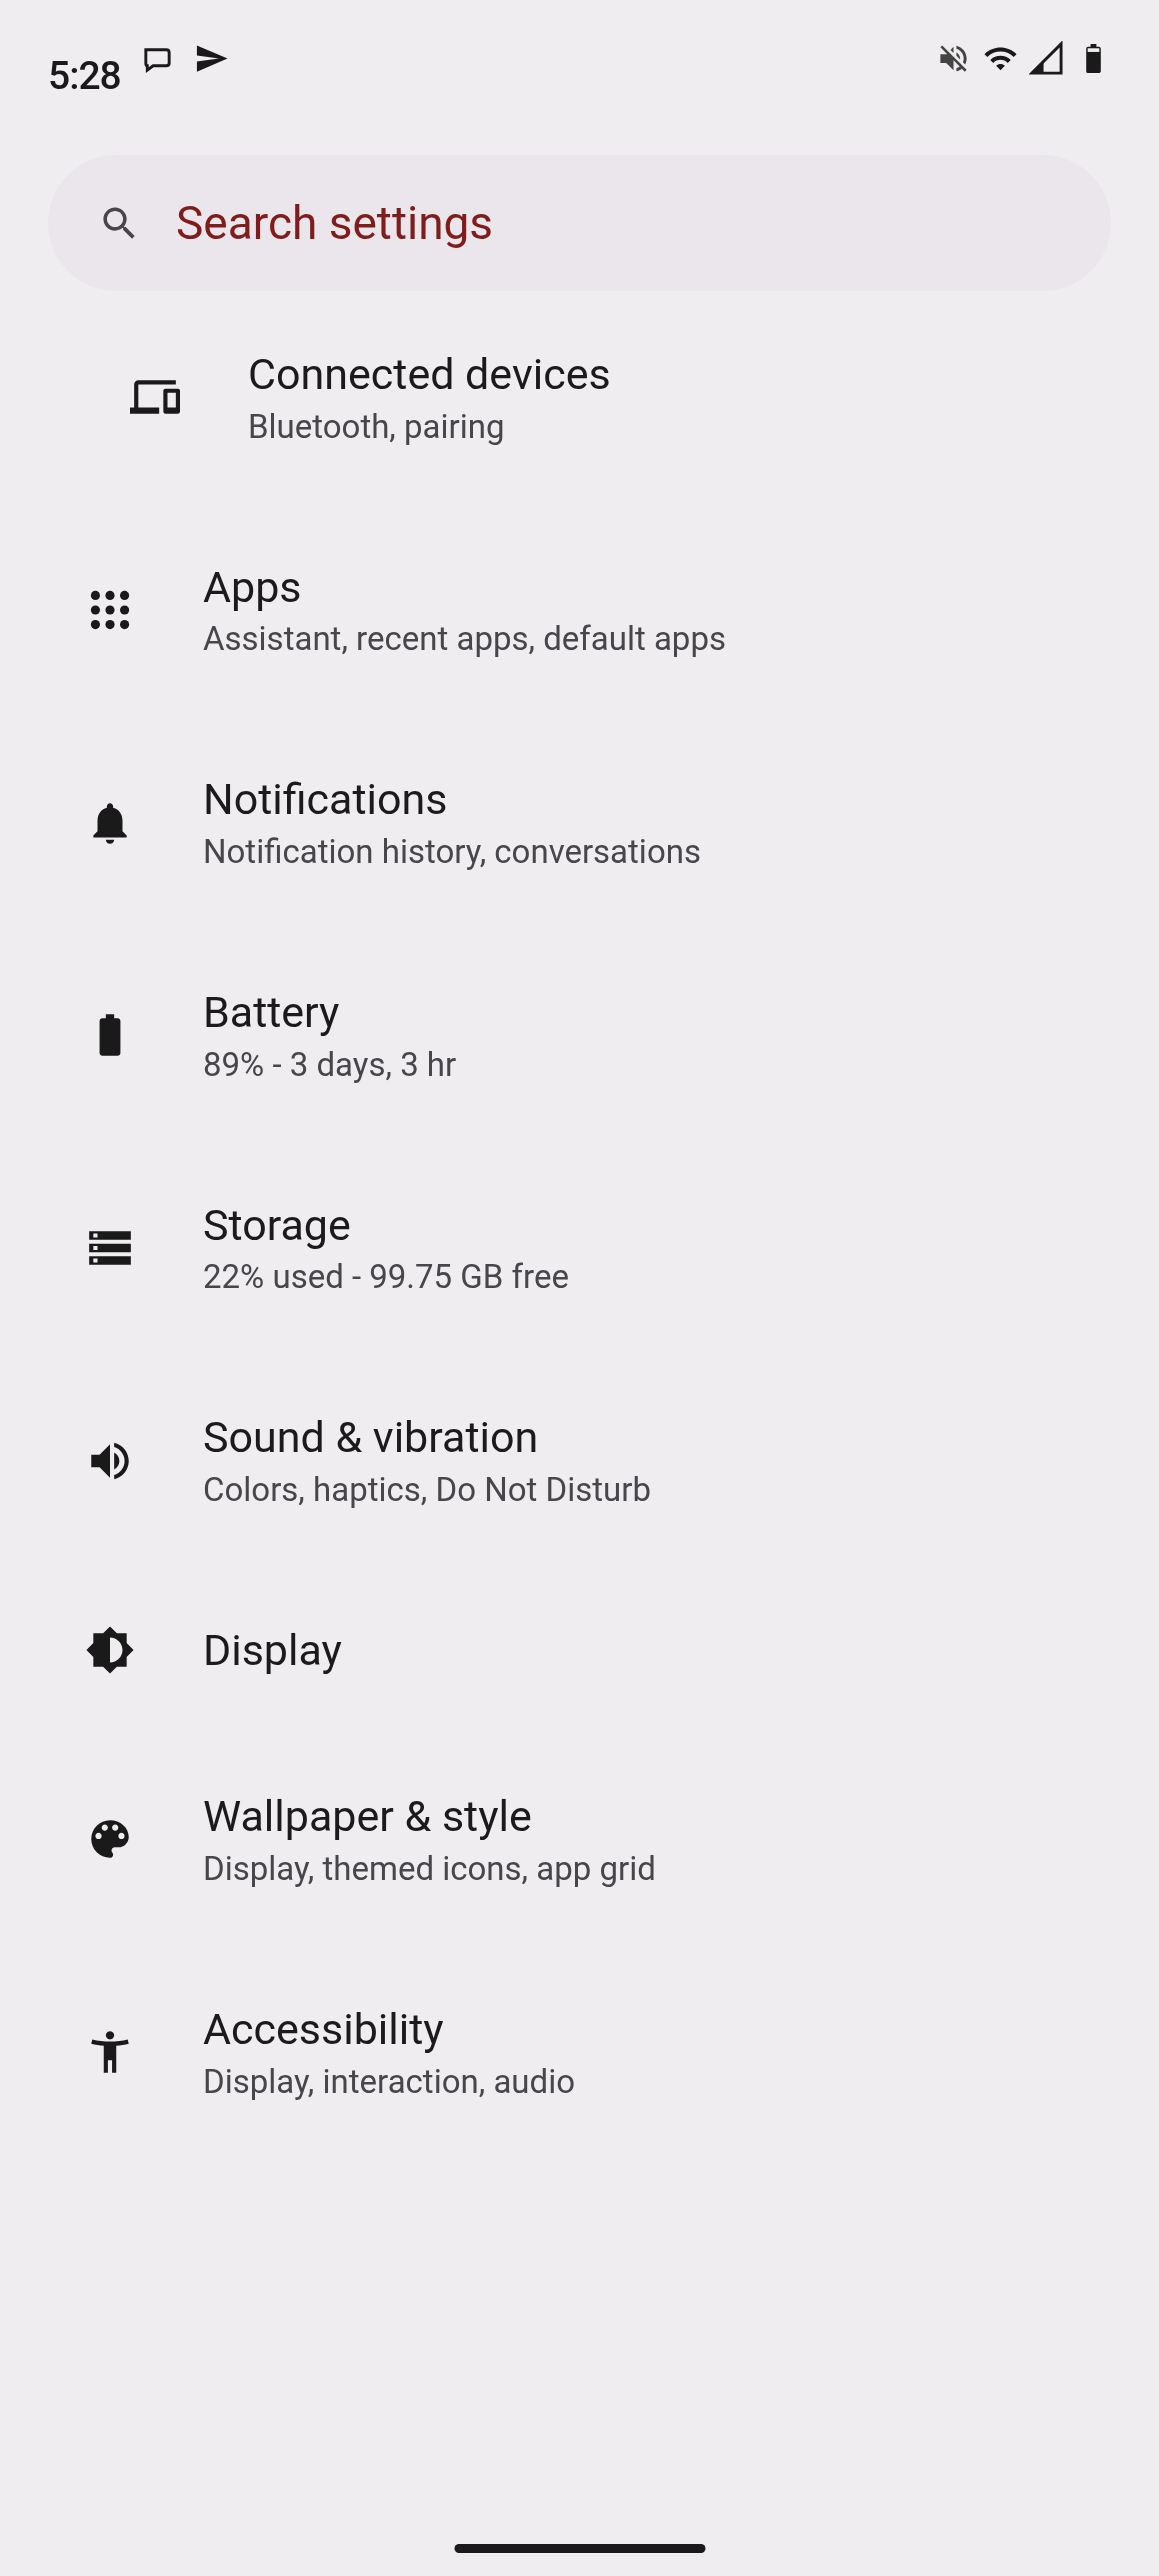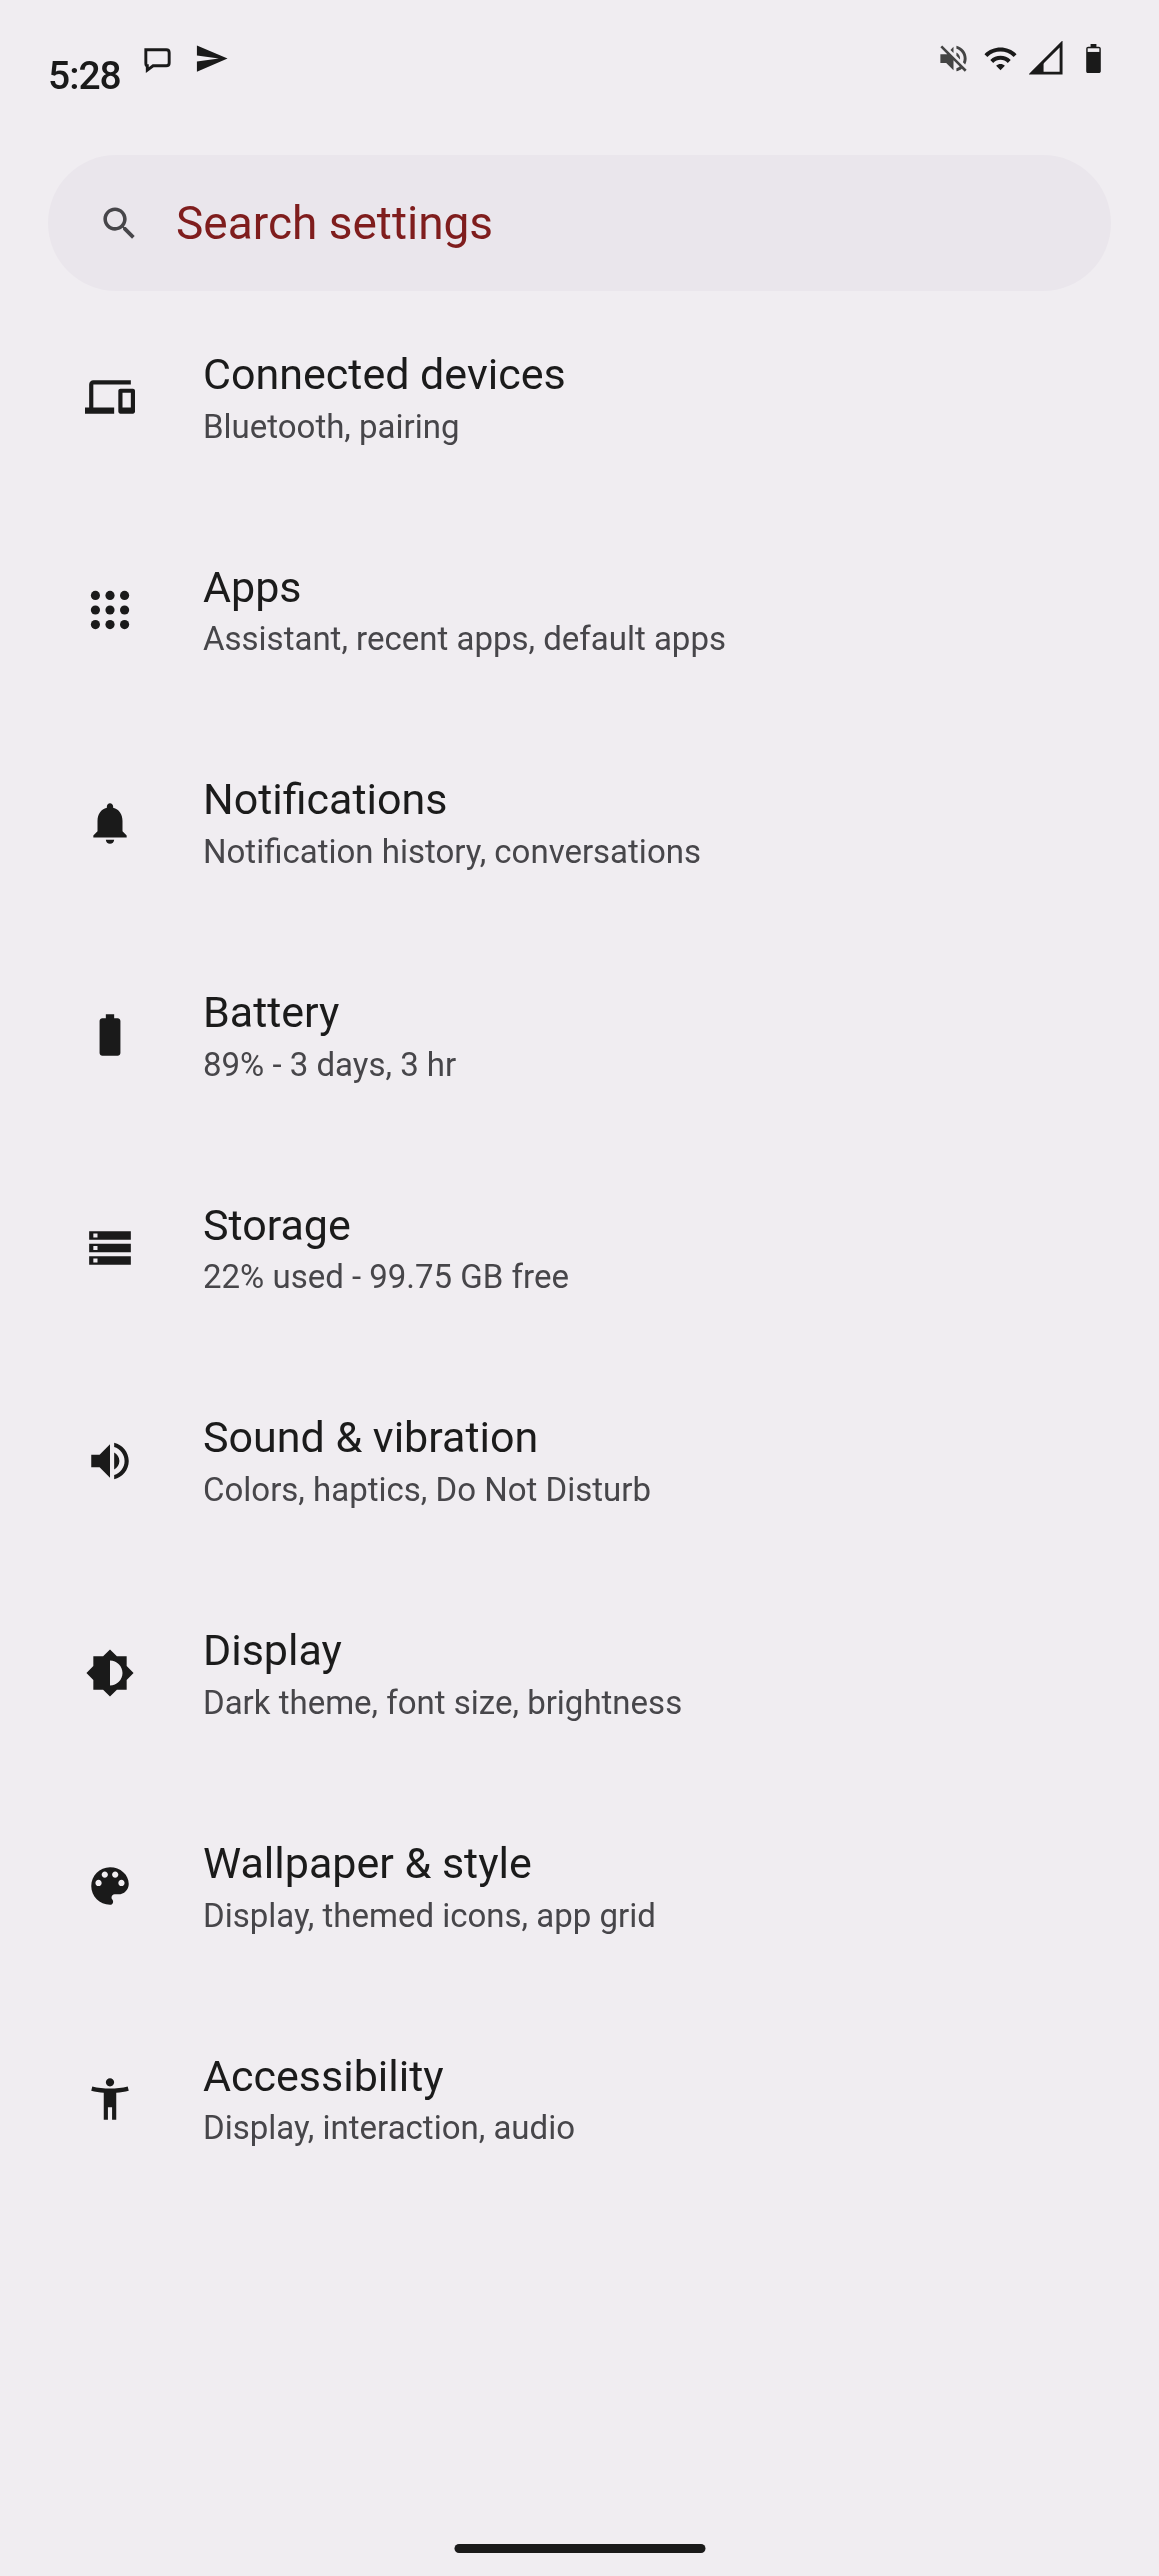--- a/index.html
+++ b/index.html
@@ -35,21 +35,21 @@
     .search-bar .search-icon-wrap { width: 43px; height: 43px; flex-shrink: 0; }
     .search-bar .search-text { font-size: 46px; color: #7f1d1d; font-weight: 400; }
     
     .settings-list { display: flex; flex-direction: column; }
     .settings-item {
       display: flex;
       align-items: center;
       padding: 58px 48px 58px 85px;
       gap: 68px;
     }
-    .settings-item:first-child { padding-top: 29px; padding-bottom: 58px; }
+    .settings-item:first-child { padding-top: 29px; padding-bottom: 58px; margin-left: 45px; }
     .item-icon { width: 50px; height: 50px; flex-shrink: 0; display:flex; align-items:center; justify-content:center; }
     .item-icon svg { width: 100%; height: 100%; fill: #1a1a1a; }
     .item-text { display: flex; flex-direction: column; gap: 7.7px; }
     .item-title { font-size: 43px; font-weight: 400; color: #1b1b1b; }
     .item-subtitle { font-size: 33px; font-weight: 400; color: #47464a; }
     
     .nav-handle {
       position: absolute;
       bottom: 23px;
       left: 50%;
@@ -195,21 +195,20 @@
   </div>
 
   <div class="settings-item">
     <span class="item-icon">
       <svg viewBox="0 0 24 24">
           <path d="M20 8.69V4h-4.69L12 .69 8.69 4H4v4.69L.69 12 4 15.31V20h4.69L12 23.31 15.31 20H20v-4.69L23.31 12 20 8.69zM12 18V6c3.31 0 6 2.69 6 6s-2.69 6-6 6z"></path>
         </svg>
     </span>
     <div class="item-text">
       <span class="item-title">Display</span>
-      <span class="item-subtitle">Dark theme, font size, brightness</span>
     </div>
   </div>
 
   <div class="settings-item">
     <span class="item-icon">
       <svg viewBox="0 0 24 24">
           <path d="M12 3c-4.97 0-9 4.03-9 9s4.03 9 9 9c.83 0 1.5-.67 1.5-1.5 0-.39-.15-.74-.39-1.01-.23-.26-.38-.61-.38-.99 0-.83.67-1.5 1.5-1.5H16c2.76 0 5-2.24 5-5 0-4.42-4.03-8-9-8zm-5.5 9c-.83 0-1.5-.67-1.5-1.5S5.67 9 6.5 9 8 9.67 8 10.5 7.33 12 6.5 12zm3-4C8.67 8 8 7.33 8 6.5S8.67 5 9.5 5s1.5.67 1.5 1.5S10.33 8 9.5 8zm5 0c-.83 0-1.5-.67-1.5-1.5S13.67 5 14.5 5s1.5.67 1.5 1.5S15.33 8 14.5 8zm3 4c-.83 0-1.5-.67-1.5-1.5S16.67 9 17.5 9s1.5.67 1.5 1.5-.67 1.5-1.5 1.5z"></path>
         </svg>
     </span>
     <div class="item-text">

